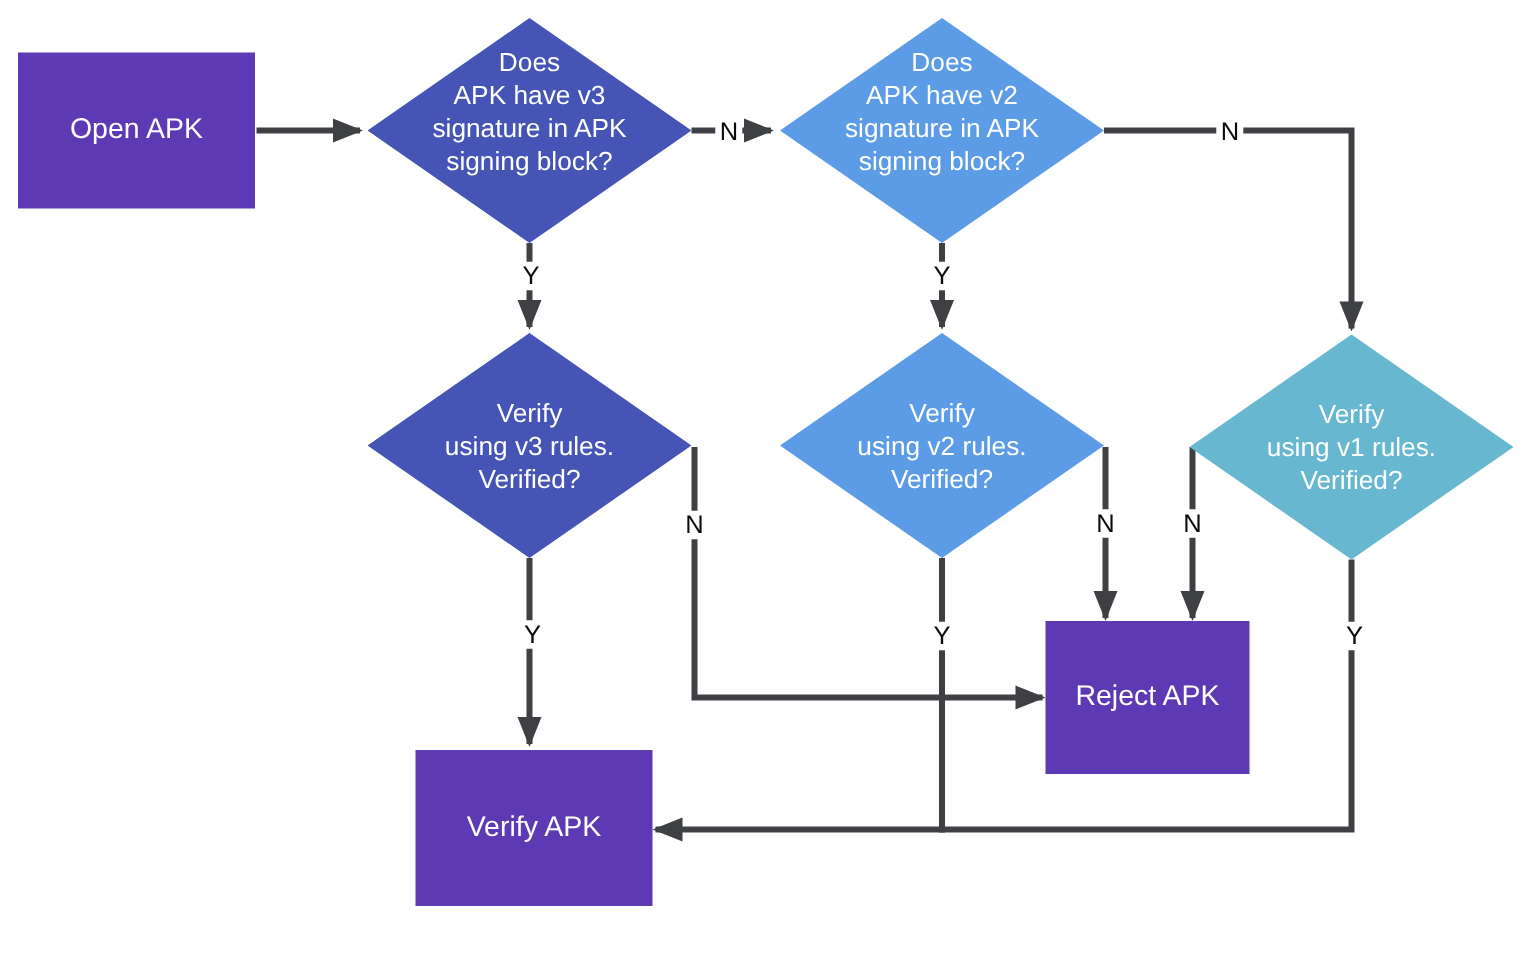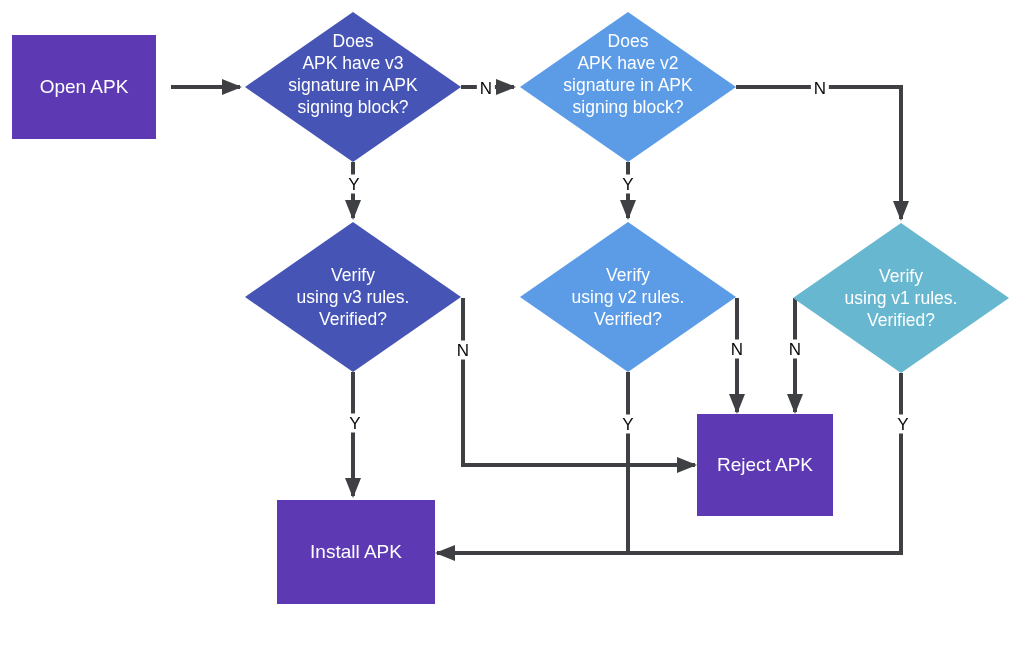--- a/index.html
+++ b/index.html
@@ -68,30 +68,30 @@
       <path d="M628,162 V218" marker-end="url(#ah)"></path>
       <path d="M353,372 V496" marker-end="url(#ah)"></path>
       <path d="M463,298 V465 H695" marker-end="url(#ah)"></path>
       <path d="M737,298 V412" marker-end="url(#ah)"></path>
       <path d="M795,298 V412" marker-end="url(#ah)"></path>
       <path d="M628,372 V555"></path>
       <path d="M901,373 V553 H437" marker-end="url(#ah)"></path>
     </g>
   </svg>
 
-  <div class="node rect-node fill-purple" style="left:12px; top:35px; width:144px; height:104px;">
+  <div class="node rect-node fill-purple" style="left:12px; top:35px; width:158px; height:104px;">
     <span class="node-label">Open APK</span>
   </div>
 
   <div class="node rect-node fill-purple" style="left:697px; top:414px; width:136px; height:102px;">
     <span class="node-label">Reject APK</span>
   </div>
 
   <div class="node rect-node fill-purple" style="left:277px; top:500px; width:158px; height:104px;">
-    <span class="node-label">Install APK</span>
+    <span class="node-label">Verify APK</span>
   </div>
 
   <div class="node diamond question fill-indigo" style="left:245px; top:12px;">
     <span class="node-label">Does
 APK have v3
 signature in APK
 signing block?</span>
   </div>
 
   <div class="node diamond question fill-blue" style="left:520px; top:12px;">

